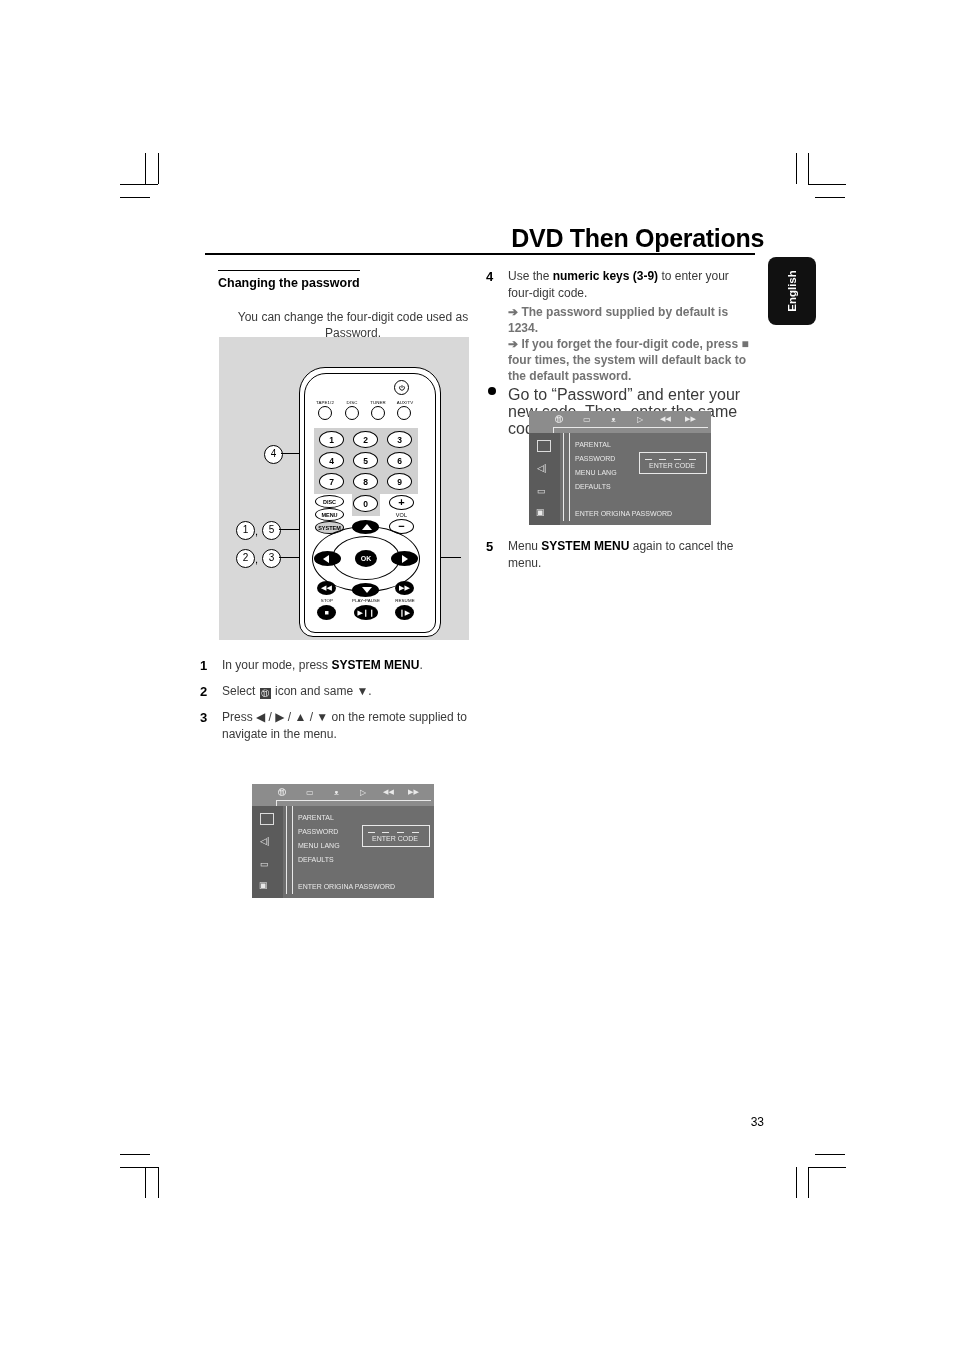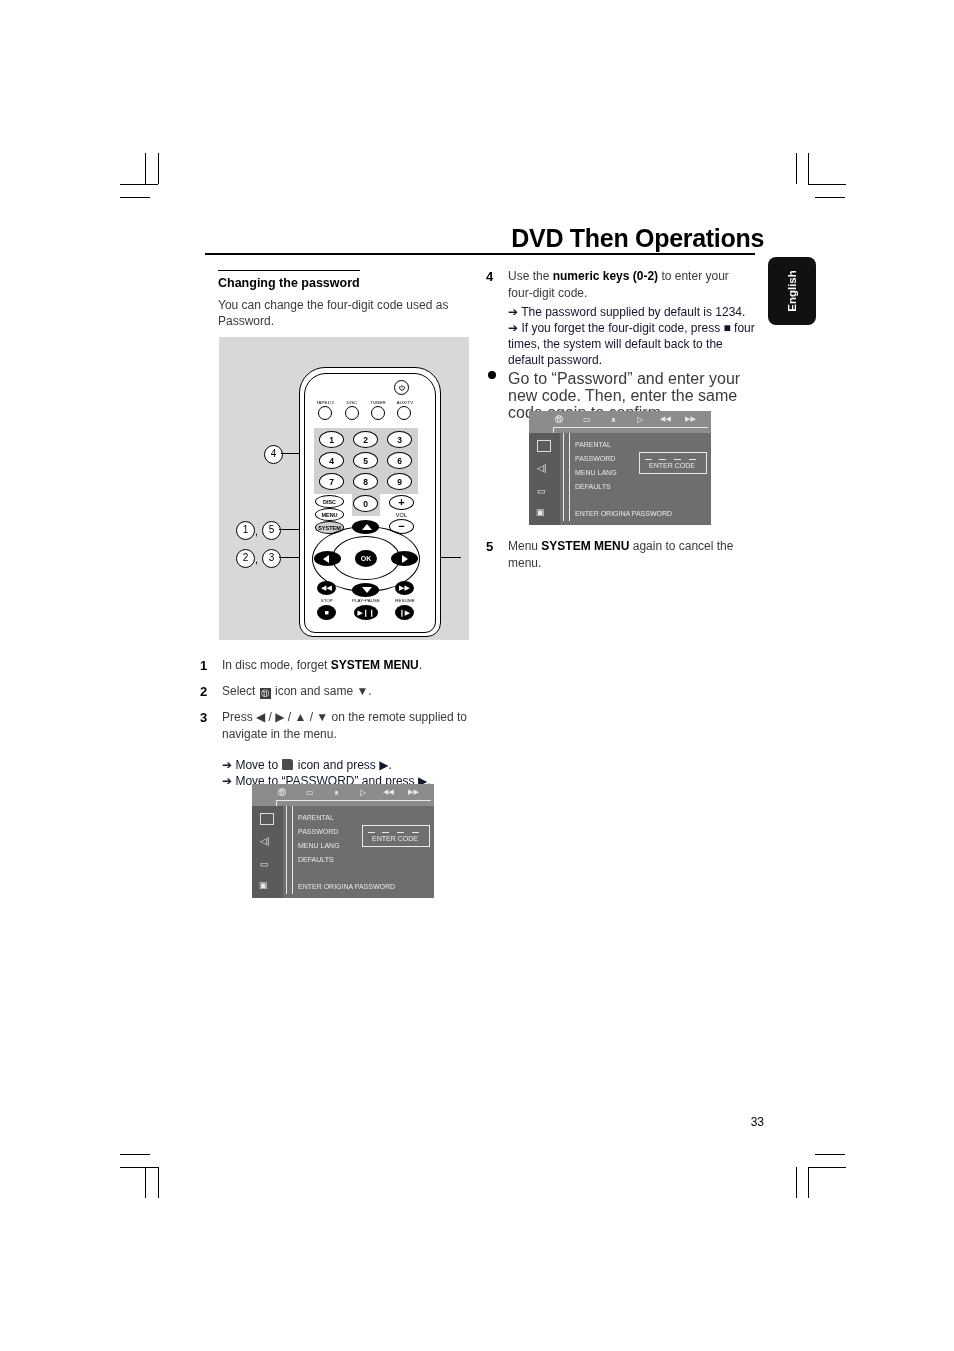--- a/index.html
+++ b/index.html
@@ -44,21 +44,21 @@
   h2.sub{
     font-size:12.5px;font-weight:bold;margin:0 0 3px 0;color:#000;
     border-top:1.6px solid #000;padding-top:5px;display:inline-block;
   }
   .body-txt{font-size:12px;line-height:16px;color:#3a3a3a;margin:0;}
 
   
   .step{position:relative;padding-left:22px;margin-top:9px;font-size:12px;line-height:17px;color:#3a3a3a;}
   .step .num{position:absolute;left:0;top:0;font-weight:bold;font-size:13px;color:#000;}
   .step b{color:#000;font-weight:bold;}
-  .arrow-line{font-size:12px;line-height:16px;color:#0f172a;}
+  .arrow-line{font-size:12px;line-height:16px;color:#737373;font-weight:bold;}
   .bullet-line{position:relative;padding-left:22px;font-size:16px;line-height:17px;color:#3a3a3a;margin-top:1px;}
   .bullet-line .dot{position:absolute;left:2px;top:1px;width:8px;height:8px;border-radius:50%;background:#000;}
   .indent{padding-left:22px;}
 
   
   .inline-ico{
     display:inline-block;width:11px;height:11px;background:#3f3f3f;
     vertical-align:-1px;margin:0 1px;position:relative;color:#fff;
     font-size:8px;line-height:11px;text-align:center;
   }
@@ -131,21 +131,21 @@
 
   <div class="title">DVD Then Operations</div>
   <div class="rule"></div>
 
   <div class="lang-tab">
     <span>English</span>
   </div>
 
   <div class="col col-left">
     <h2 class="sub">Changing the password</h2>
-    <p class="body-txt" style="margin-top:4px;">You can change the four-digit code used as Password.</p>
+    <p class="body-txt" style="margin-top:16px;text-align:center;">You can change the four-digit code used as Password.</p>
   </div>
 
   <div class="remote-panel">
 
     <div class="callout" style="left:45px;top:108px;">4</div>
     <div class="lead" style="left:62px;top:116px;width:32px;"></div>
 
     <div class="callout" style="left:17px;top:184px;">1</div>
     <div class="callout-comma" style="left:36px;top:188px;">,</div>
     <div class="callout" style="left:43px;top:184px;">5</div>
@@ -241,43 +241,33 @@
       </div>
       <div class="rk black-btn" style="left:95px;top:237px;width:19px;height:15px;">
         <span style="display:block;color:#fff;font-size:7px;text-align:center;line-height:15px;">❙▶</span>
       </div>
     </div>
   </div>
 
   <div class="col" style="left:200px;top:648px;width:290px;">
     <div class="step">
       <span class="num">1</span>
-      <span>In disc mode, forget </span><b>SYSTEM MENU</b><span>.</span>
+      <span>In your mode, press </span><b>SYSTEM MENU</b><span>.</span>
     </div>
 
     <div class="step">
       <span class="num">2</span>
       <span>Select </span><span class="inline-ico">⑪</span><span> icon and same ▼.</span>
     </div>
 
     <div class="step">
       <span class="num">3</span>
       <span>Press ◀ / ▶ / ▲ / ▼ on the remote supplied to navigate in the menu.</span>
     </div>
 
-    <div class="indent" style="margin-top:14px;">
-      <div class="arrow-line">
-        <span>➔</span>
-        <span>Move to </span><span class="inline-ico folder"></span><span> icon and press ▶.</span>
-      </div>
-      <div class="arrow-line">
-        <span>➔</span>
-        <span>Move to “PASSWORD” and press ▶.</span>
-      </div>
-    </div>
   </div>
 
   <div class="tv" style="left:252px;top:784px;width:182px;height:114px;">
     <div class="topbar" style="height:22px;"></div>
     <div style="position:absolute;left:24px;top:16px;width:155px;height:1px;background:#e9e9e9;"></div>
     <div style="position:absolute;left:24px;top:16px;width:1px;height:12px;background:#e9e9e9;"></div>
 
     <div class="tvtxt" style="left:26px;top:3px;font-size:8px;font-weight:bold;">⑪</div>
     <div class="tvtxt" style="left:54px;top:4px;font-size:8px;">▭</div>
     <div class="tvtxt" style="left:82px;top:4px;font-size:8px;">ᴥ</div>
@@ -305,21 +295,21 @@
     <div class="dash" style="left:145px;top:48px;width:7px;height:1px;"></div>
     <div class="dash" style="left:160px;top:48px;width:7px;height:1px;"></div>
     <div class="tvtxt" style="left:120px;top:51px;font-size:7px;">ENTER CODE</div>
 
     <div class="tvtxt" style="left:46px;top:99px;font-size:7px;">ENTER ORIGINA PASSWORD</div>
   </div>
 
   <div class="col col-right">
     <div class="step" style="margin-top:0;">
       <span class="num">4</span>
-      <span>Use the </span><b>numeric keys (0-2)</b><span> to enter your four-digit code.</span>
+      <span>Use the </span><b>numeric keys (3-9)</b><span> to enter your four-digit code.</span>
       <div class="arrow-line" style="margin-top:2px;">
         <span>➔</span>
         <span>The password supplied by default is 1234.</span>
       </div>
       <div class="arrow-line">
         <span>➔</span>
         <span>If you forget the four-digit code, press ■ four times, the system will default back to the default password.</span>
       </div>
     </div>
 

